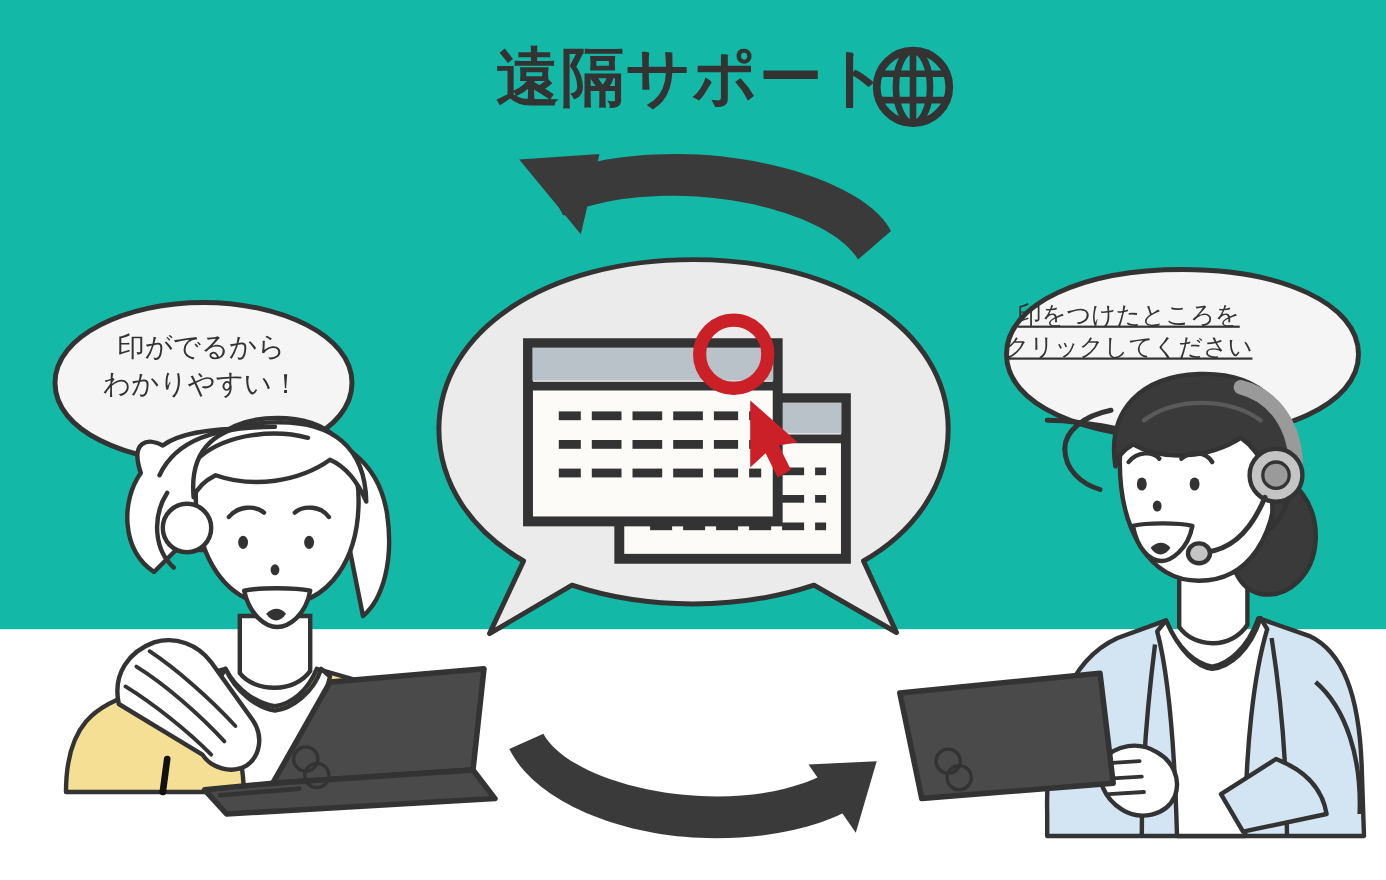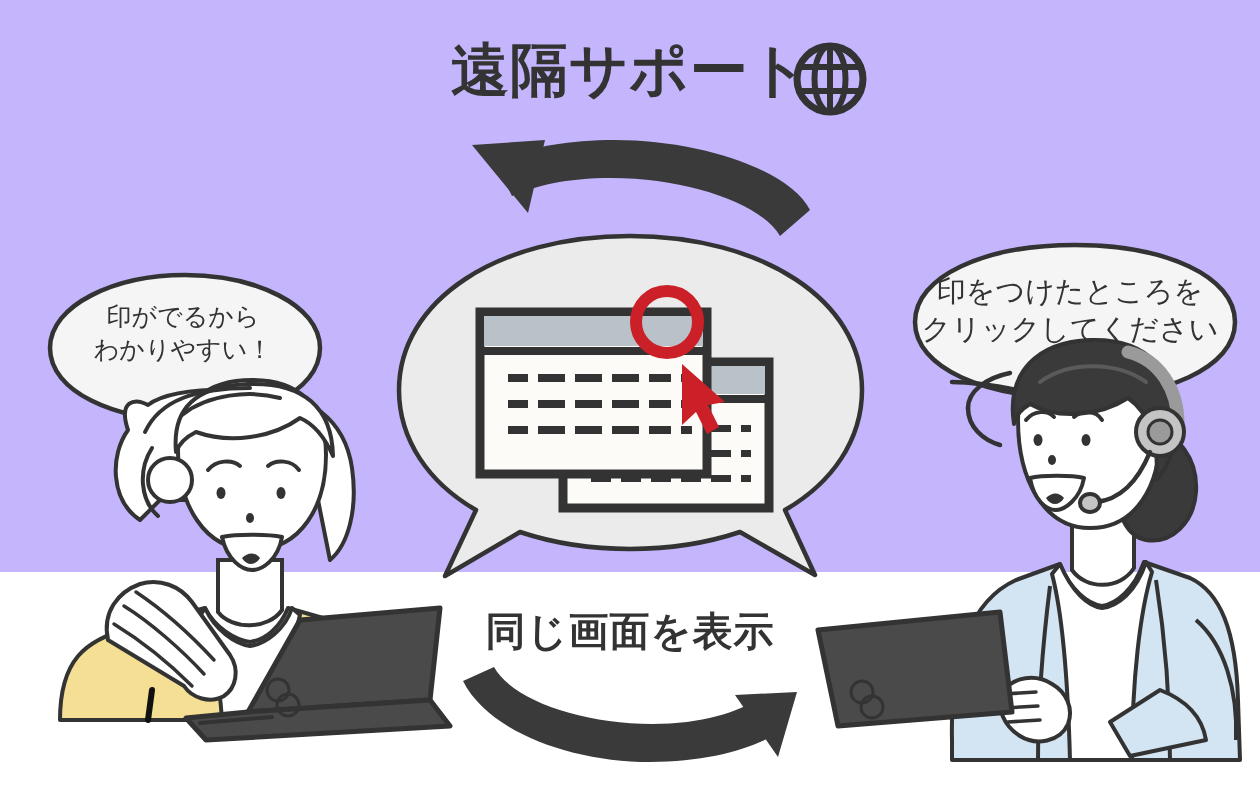--- a/index.html
+++ b/index.html
@@ -11,21 +11,21 @@
   body {
     width: 1260px;
     height: 800px;
     overflow: hidden;
     font-family: "Liberation Sans", "DejaVu Sans", sans-serif;
   }
   #stage {
     position: relative;
     width: 1260px;
     height: 572px;
-    background: #c4b5fd;
+    background: #14b8a6;
   }
   #stage svg.layer {
     position: absolute;
     left: 0;
     top: 0;
     width: 1260px;
     height: 800px;
   }
   
   .txt {
@@ -59,24 +59,25 @@
     color: #333333;
     font-size: 25px;
   }
   #left-bubble-text {
     left: 44px;
     top: 300px;
     width: 278px;
     text-align: center;
   }
   #right-bubble-text {
-    left: 896px;
+    left: 852px;
     top: 272px;
     width: 348px;
-    font-size: 29px;
+    font-size: 22px;
+    text-decoration: underline;
   }
 </style>
 </head>
 <body>
 
 <div id="stage">
 
   <svg class="layer" viewBox="0 0 1260 800" xmlns="http://www.w3.org/2000/svg">
 
     <g transform="translate(795,43)">
@@ -371,21 +372,20 @@
       <g fill="none" stroke="#333333" stroke-width="3">
         <circle cx="862" cy="692" r="11"></circle>
         <circle cx="872" cy="707" r="11"></circle>
       </g>
     </g>
 
   </svg>
 
   <div class="txt" id="title-text">遠隔サポート</div>
 
-  <div class="txt" id="center-caption">同じ画面を表示</div>
 
   <div class="txt bubble-text" id="left-bubble-text">印がでるから
 わかりやすい！</div>
 
   <div class="txt bubble-text" id="right-bubble-text">印をつけたところを
 クリックしてください</div>
 
 </div>
 
 </body></html>

